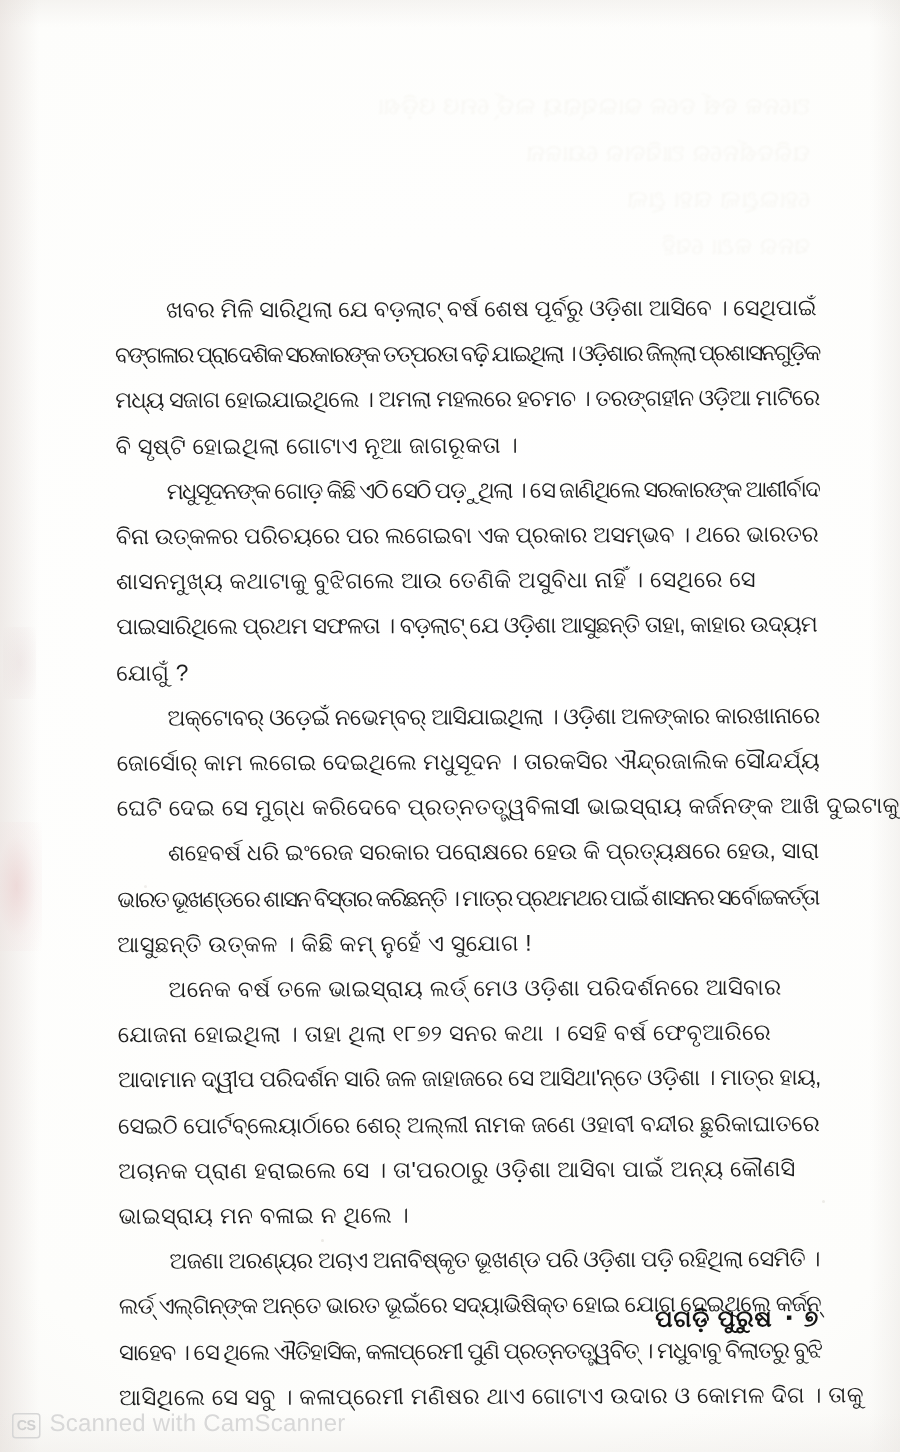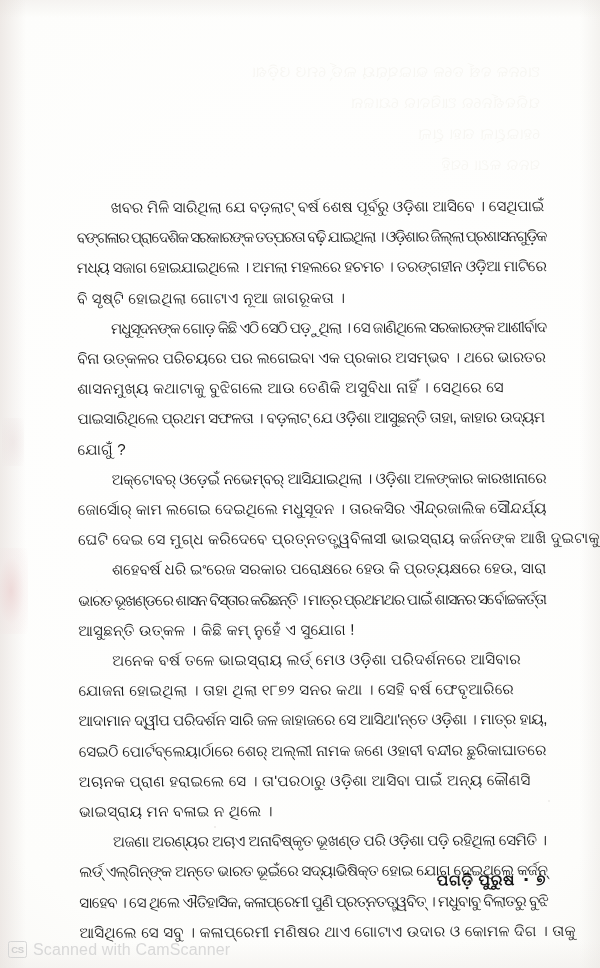--- a/index.html
+++ b/index.html
@@ -143,20 +143,21 @@
     font-size: 12px;
     vertical-align: 2px;
   }
 
   
   .watermark {
     position: absolute;
     left: 8px;
     top: 941px;
     display: flex;
+    align-items: center;
     gap: 6px;
     pointer-events: none;
   }
   .cs-badge {
     display: inline-flex;
     align-items: center;
     justify-content: center;
     width: 17px;
     height: 15px;
     border: 1.4px solid #d6d6d6;

